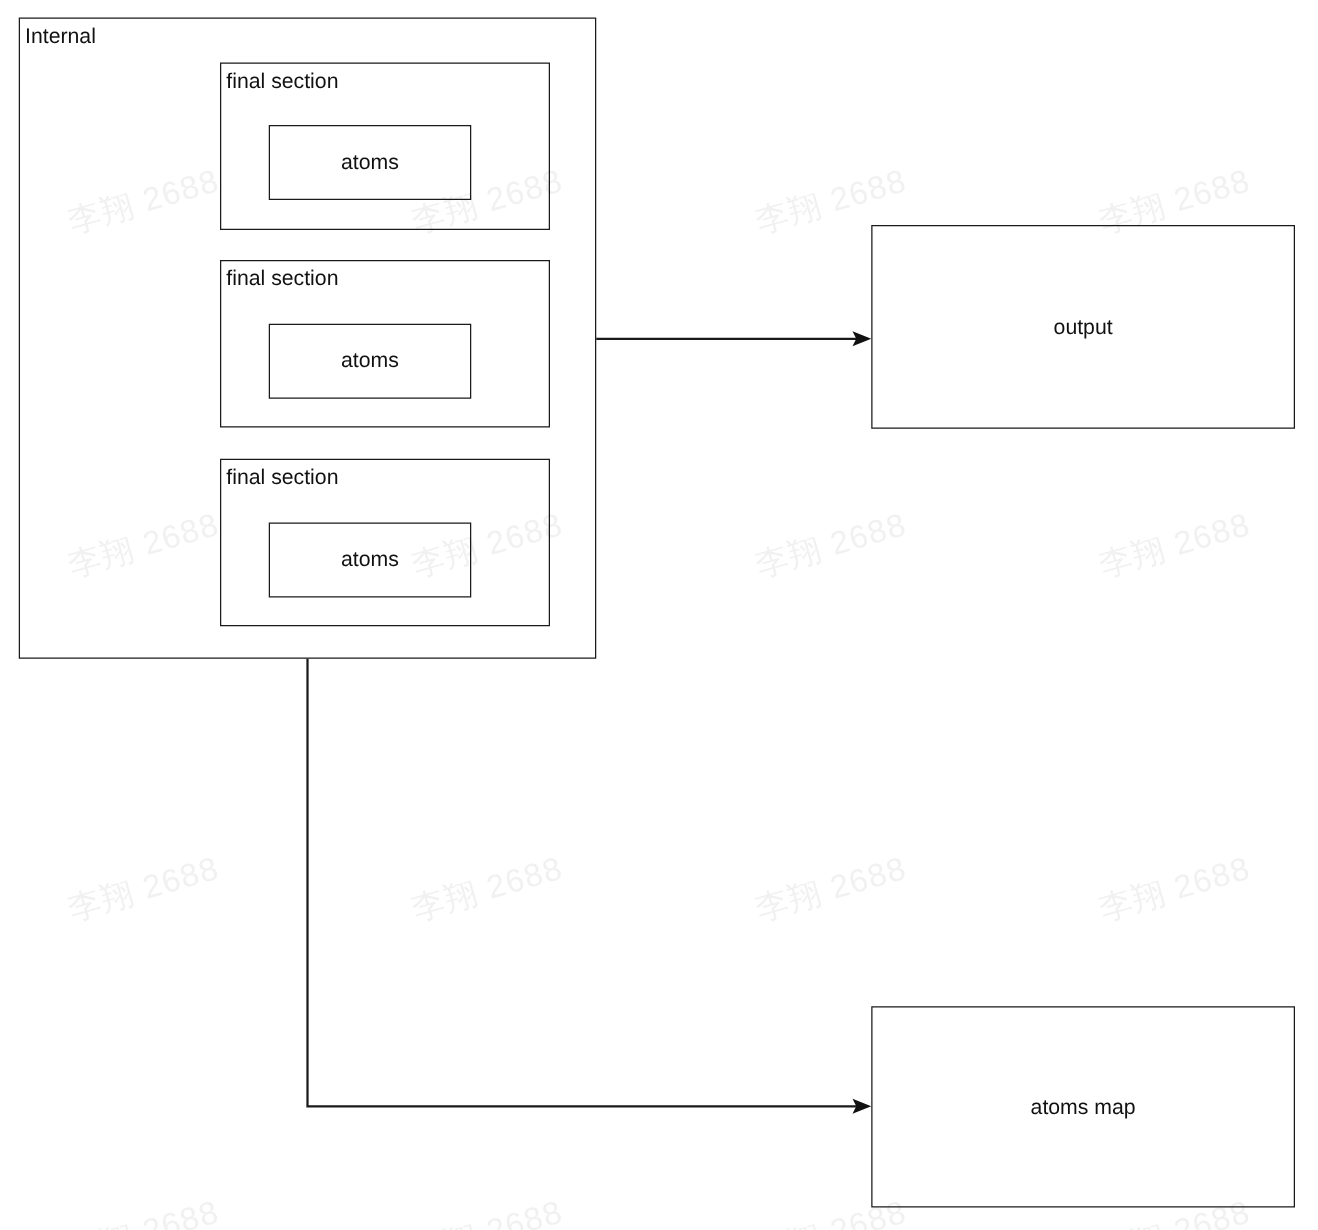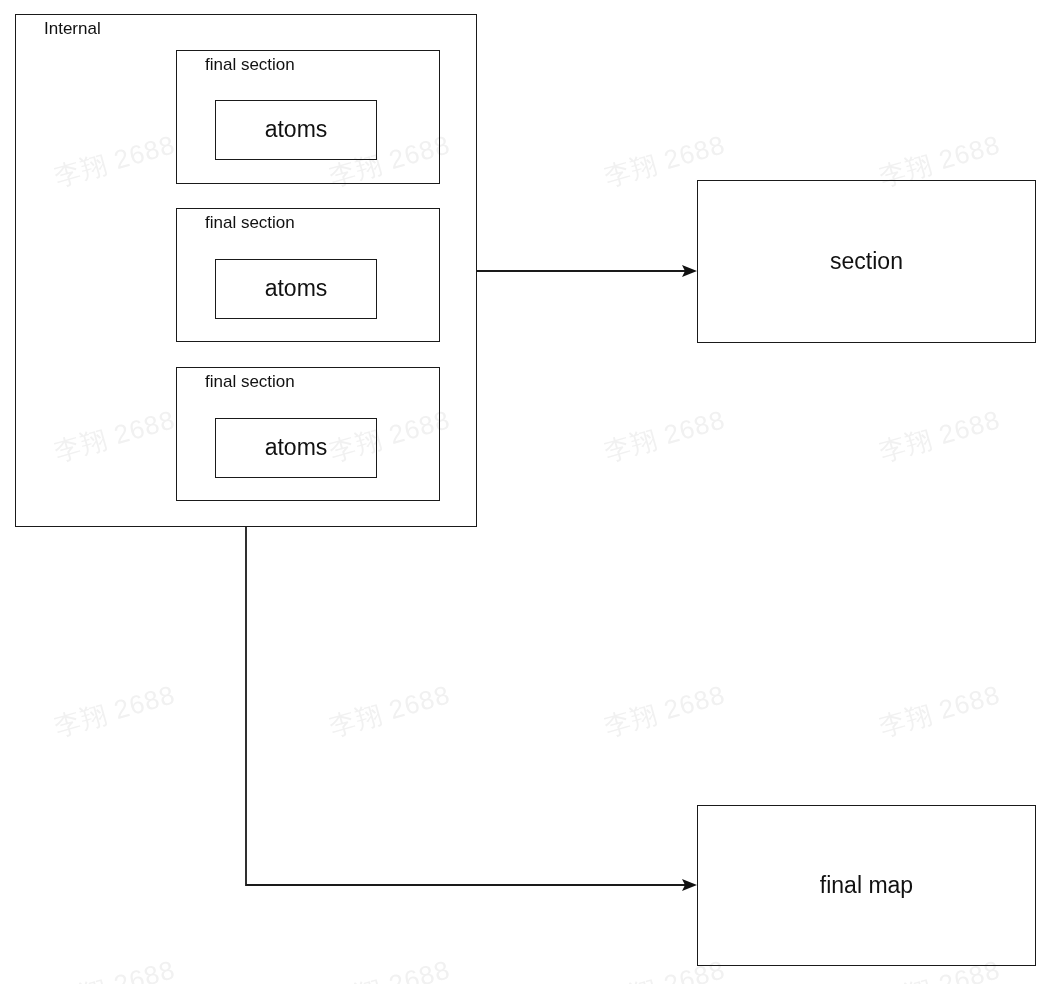--- a/index.html
+++ b/index.html
@@ -57,34 +57,33 @@
     background: transparent;
   }
 
   .node-label-center {
     position: absolute;
     left: 0;
     right: 0;
     top: 50%;
     transform: translateY(-50%);
     text-align: center;
-    font-size: 23px;
+    font-size: 17px;
     color: #111111;
     line-height: 1.2;
   }
 
   .node-label-topleft {
     position: absolute;
     left: 4px;
     top: 3px;
     font-size: 17px;
     color: #111111;
     line-height: 1.25;
     white-space: nowrap;
-    margin-left: 24px;
   }
 
   #internal-container { left: 15px;  top: 14px;  width: 462px; height: 513px; }
 
   .final-section { width: 264px; height: 134px; }
   #final-section-1 { left: 176px; top: 50px;  }
   #final-section-2 { left: 176px; top: 208px; }
   #final-section-3 { left: 176px; top: 367px; }
 
   .atoms-box { width: 162px; height: 60px; left: 215px; }
@@ -172,21 +171,21 @@
     </div>
 
     <div class="node final-section" id="final-section-3">
       <span class="node-label-topleft">final section</span>
     </div>
     <div class="node atoms-box" id="atoms-box-3">
       <span class="node-label-center">atoms</span>
     </div>
 
     <div class="node" id="output-node">
-      <span class="node-label-center">section</span>
+      <span class="node-label-center">output</span>
     </div>
 
     <div class="node" id="link-map-node">
-      <span class="node-label-center">final map</span>
+      <span class="node-label-center">atoms map</span>
     </div>
 
   </div>
 </div>
 
 </body></html>

